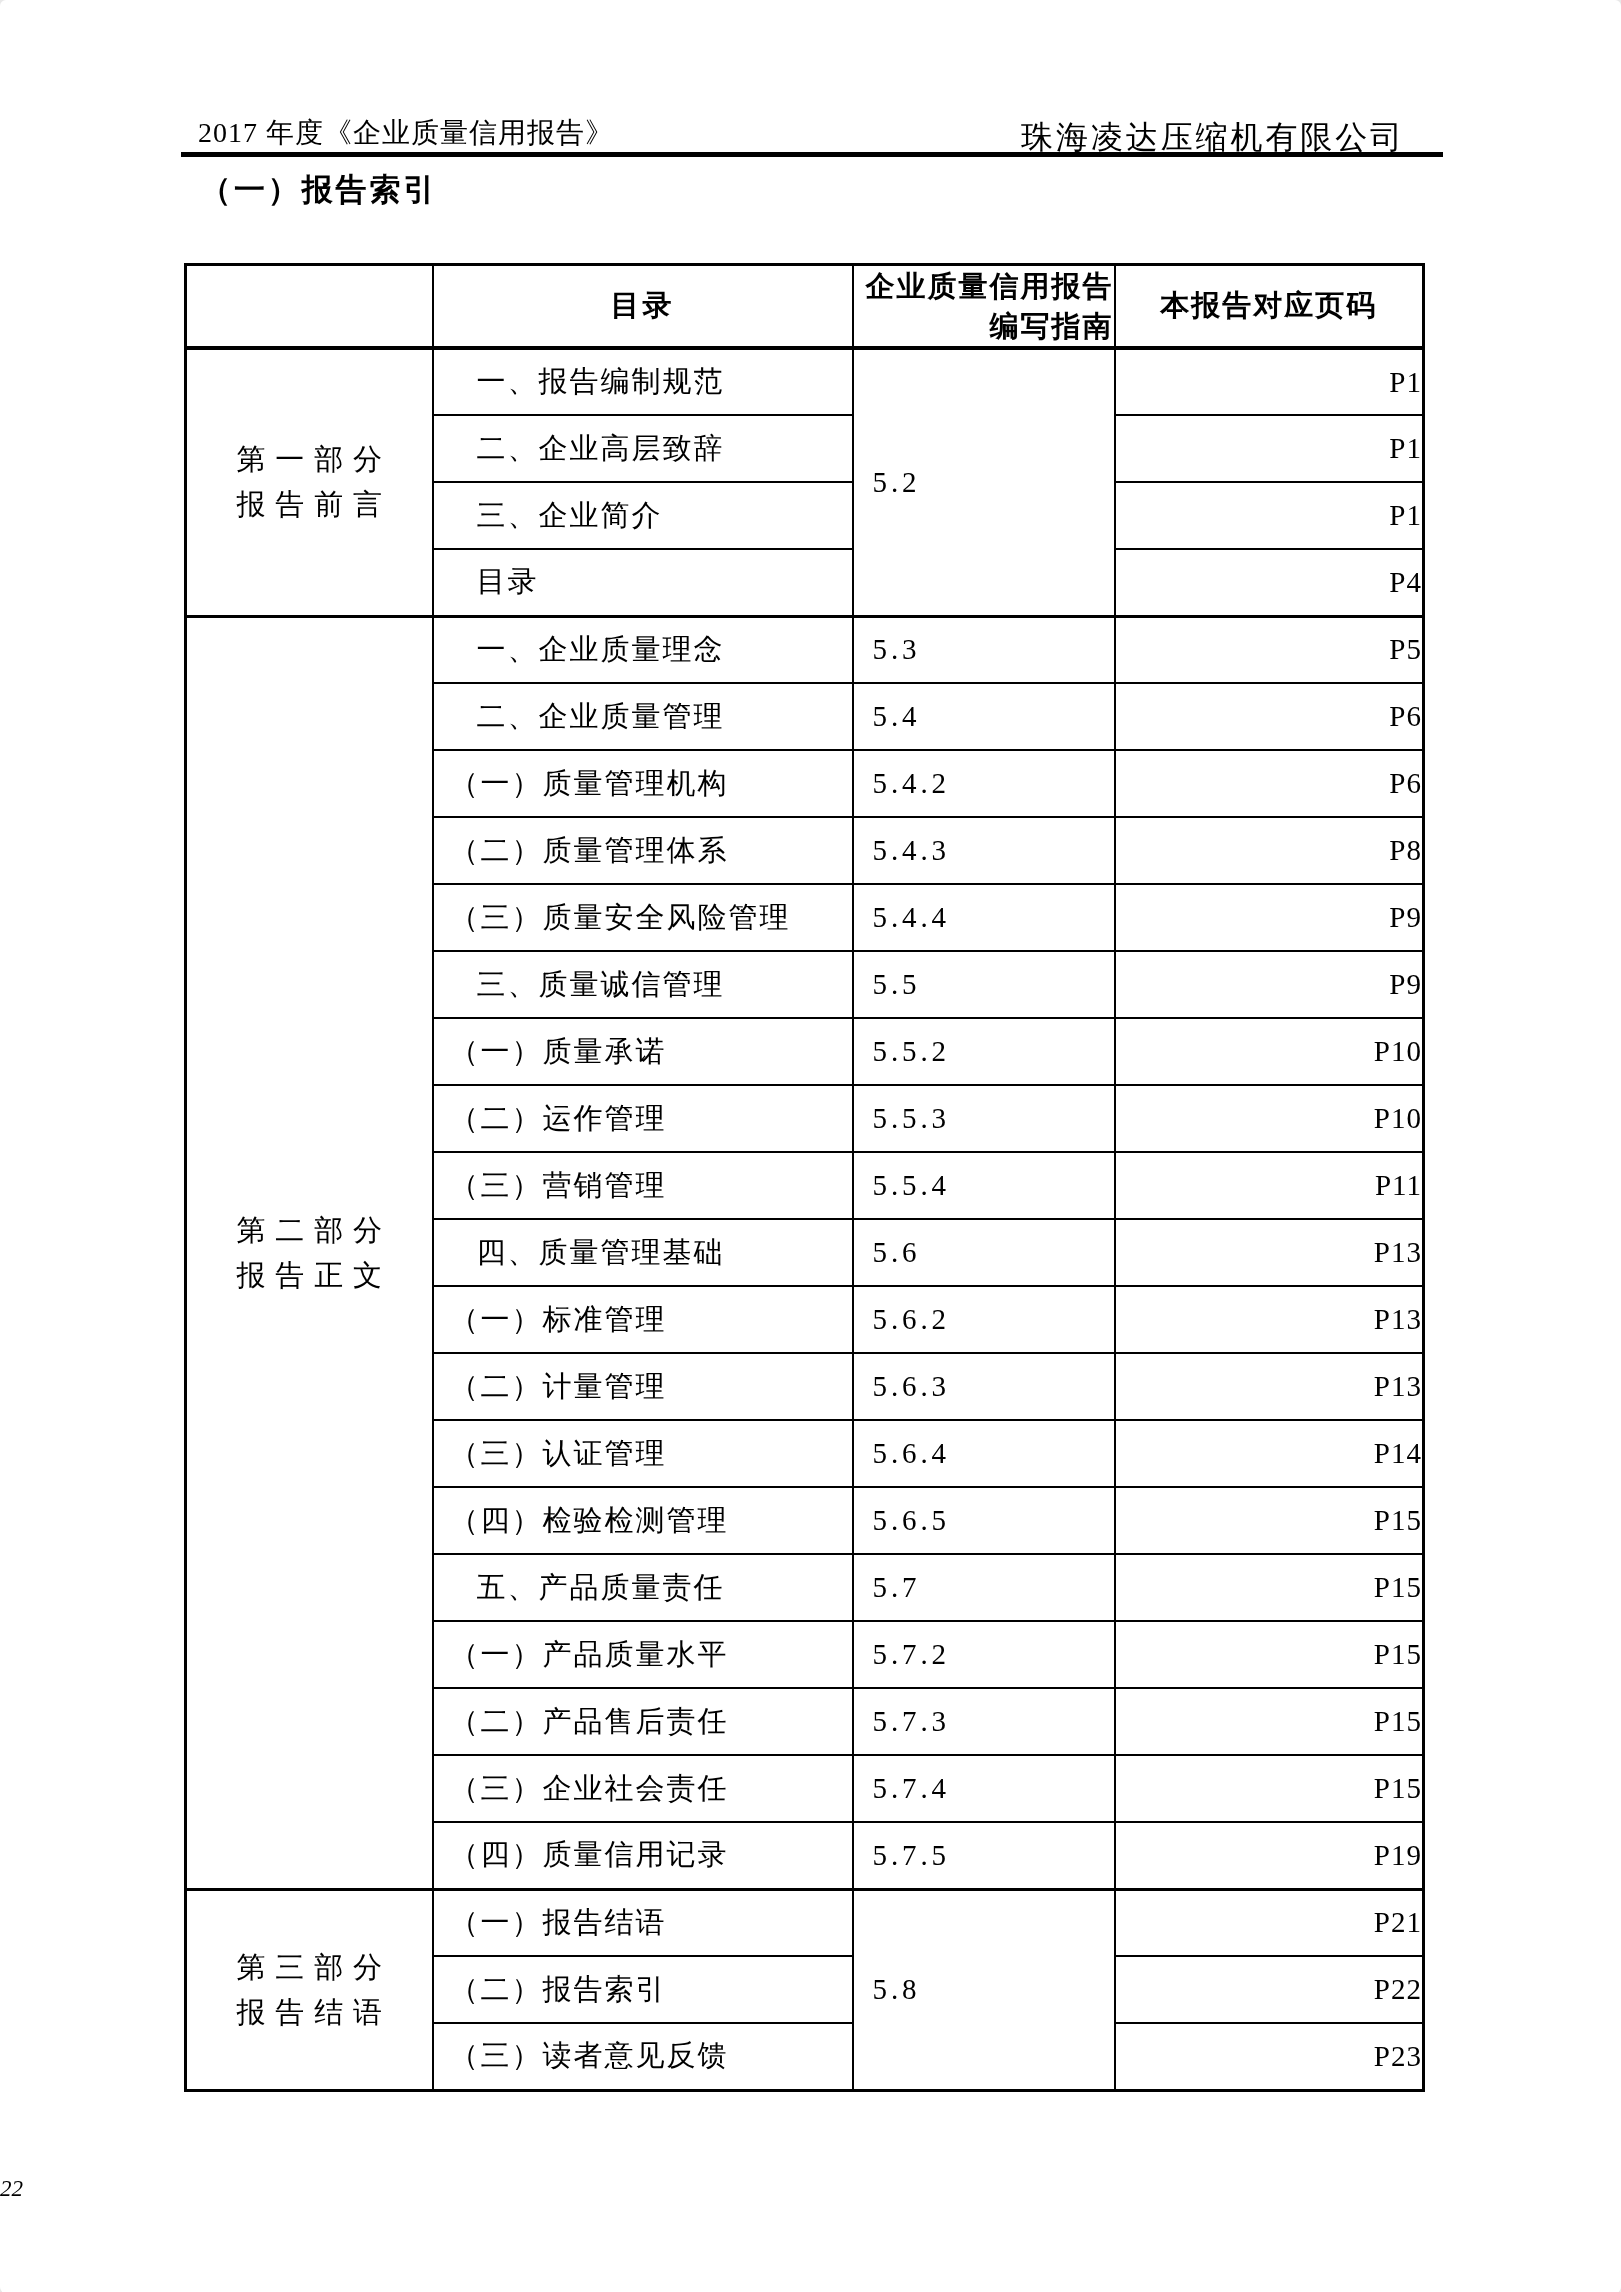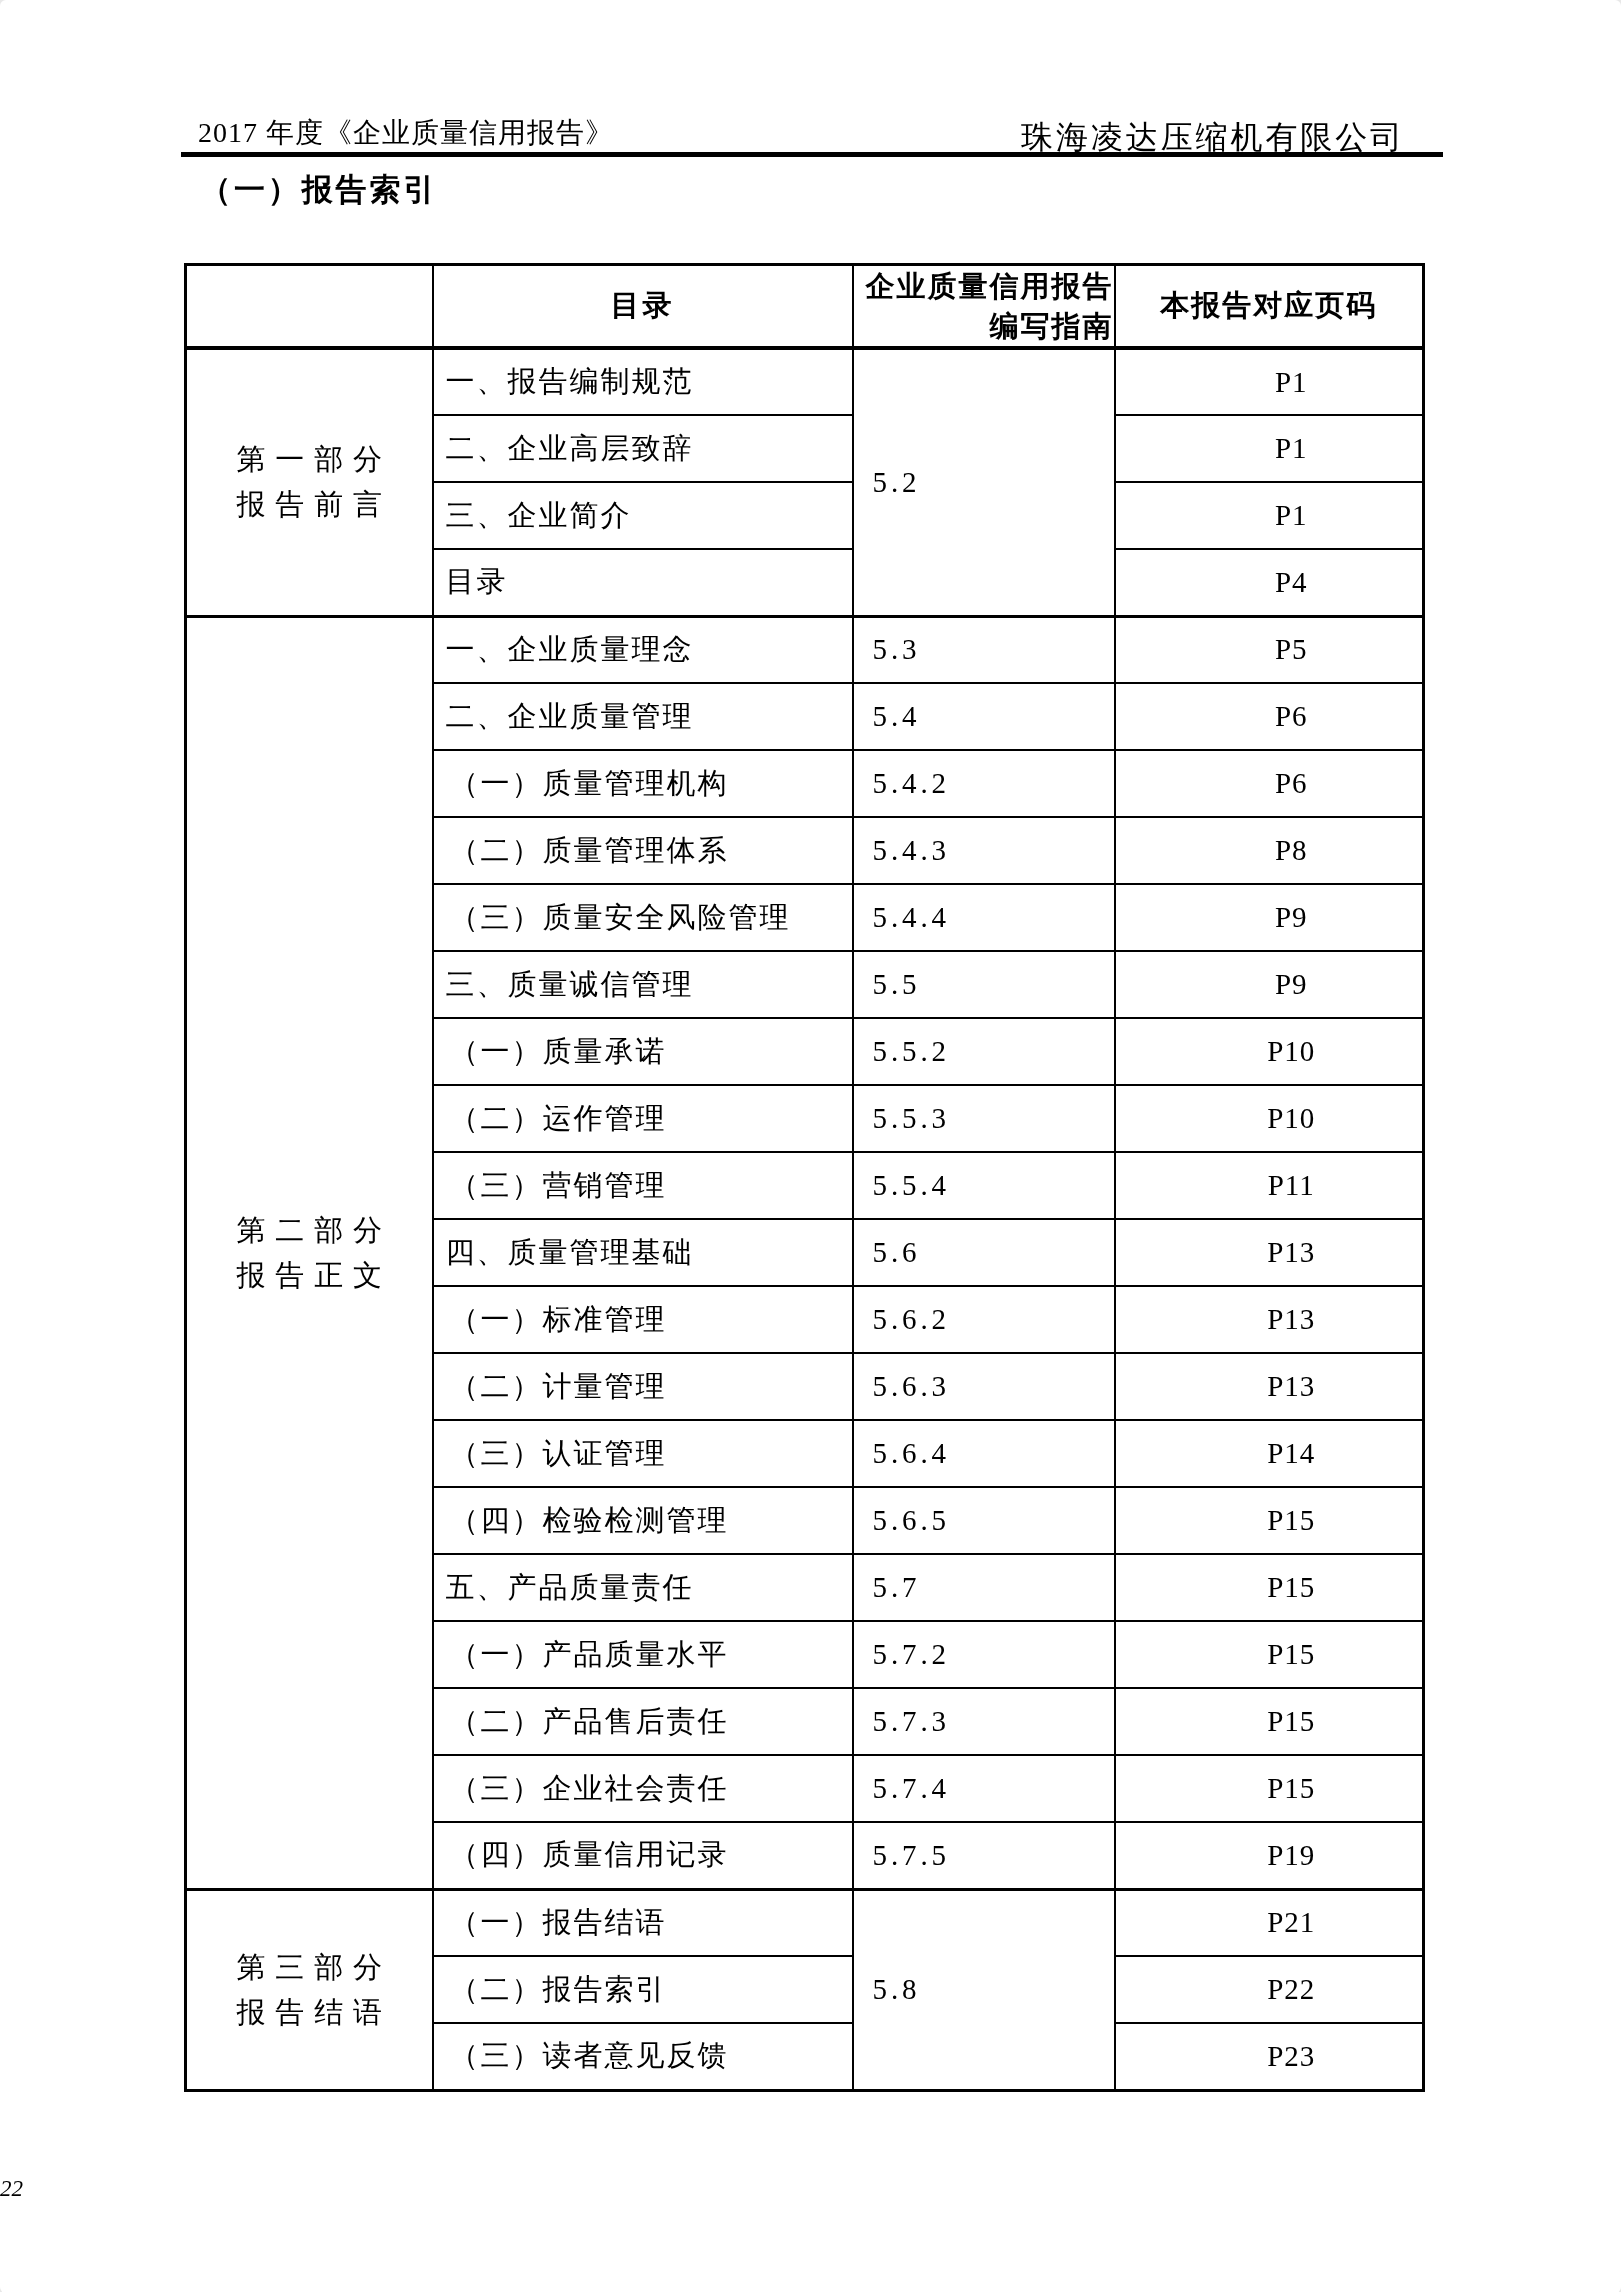--- a/index.html
+++ b/index.html
@@ -52,24 +52,24 @@
   tr.section-start td{border-top:3.9px solid #000;}
   .th-directory{text-align:center;letter-spacing:2.9px;}
   .th-guide{text-align:right;padding-left:17.6px;line-height:1.38;letter-spacing:2px;}
   .th-page{text-align:center;letter-spacing:2px;}
   td.section-label{
     text-align:center;
     letter-spacing:9.8px;
     padding-left:9.8px;
     line-height:1.55;
   }
-  td.toc-cell{text-align:left;padding-left:12px;letter-spacing:2px;white-space:nowrap;}
+  td.toc-cell{text-align:left;padding-left:43px;letter-spacing:2px;white-space:nowrap;}
   td.toc-cell.indent{padding-left:16px;}
   td.guide-cell{text-align:left;padding-left:19px;letter-spacing:3.9px;}
-  td.page-cell{text-align:center;padding-left:45px;letter-spacing:1px;margin-left:48px;}
+  td.page-cell{text-align:right;padding-left:45px;letter-spacing:1px;margin-left:48px;}
   .page-footer{
     position:absolute;top:2176px;left:0;width:100%;
     text-align:left;font-size:23px;font-style:italic;
   }
 </style>
 </head>
 <body>
 
 <div class="page">
 

